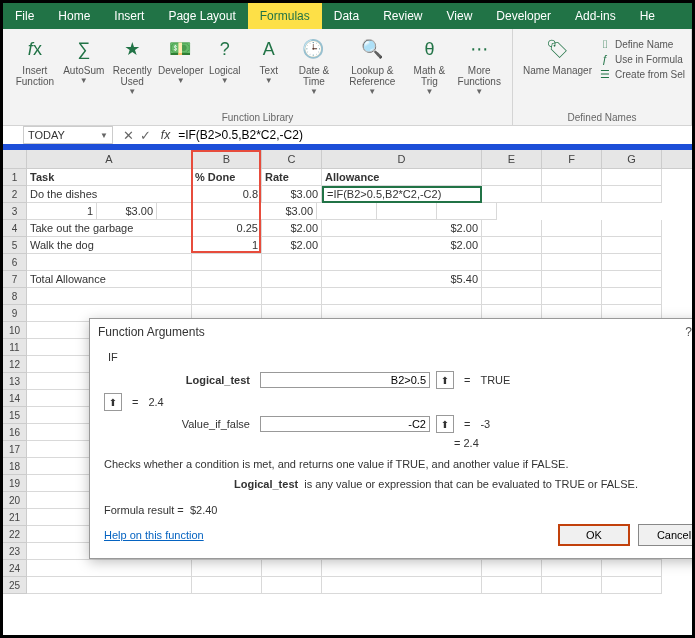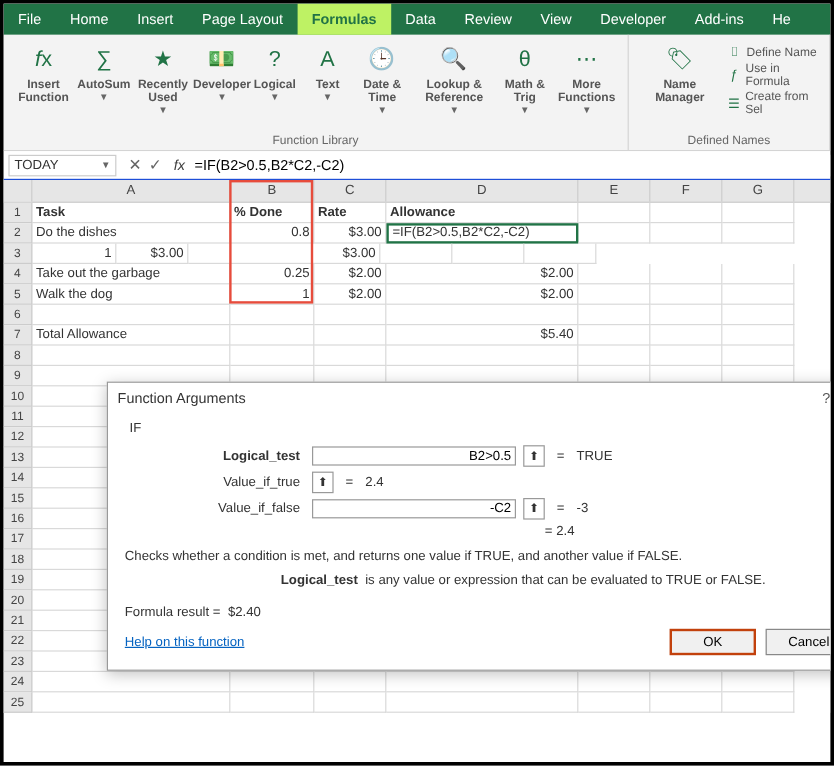--- a/index.html
+++ b/index.html
@@ -1,37 +1,37 @@
 <!DOCTYPE html>
 <html><head>
 <meta charset="utf-8">
 <style>
 * { box-sizing: border-box; margin: 0; padding: 0; font-family: 'Segoe UI', Tahoma, sans-serif; }
 body { background: #fff; font-size: 11px; color: #333; border: 3px solid #000; width: 695px; height: 638px; overflow: hidden; position: relative; }
 
 
 .tabs { display: flex; background: #217346; color: #fff; height: 26px; align-items: stretch; }
 .tab { padding: 5px 12px; font-size: 12px; cursor: pointer; display: flex; align-items: center; }
-.tab.active { background: #bef264; color: #217346; font-weight: bold; }
+.tab.active { background: #fde047; color: #217346; }
 
 
 .ribbon { background: #f3f3f3; border-bottom: 1px solid #d4d4d4; height: 97px; display: flex; }
 .rgroup { border-right: 1px solid #d4d4d4; padding: 4px 6px 0 6px; display: flex; flex-direction: column; justify-content: space-between; }
 .rgroup-items { display: flex; gap: 2px; align-items: flex-start; }
 .rbtn { display: flex; flex-direction: column; align-items: center; gap: 2px; padding: 2px 4px; min-width: 42px; cursor: pointer; font-size: 10px; color: #555; }
 .rbtn .ic { width: 28px; height: 28px; display: flex; align-items: center; justify-content: center; font-size: 18px; color: #217346; }
-.rbtn .lbl { text-align: center; line-height: 1.1; font-weight: bold; }
+.rbtn .lbl { text-align: center; line-height: 1.1; }
 .rbtn .dd { font-size: 8px; color: #666; margin-top: -2px; }
 .rgroup-label { text-align: center; font-size: 10px; color: #666; padding-bottom: 2px; }
 .defnames { display: flex; flex-direction: column; gap: 1px; font-size: 10px; color: #555; padding-top: 4px; }
 .defnames div { display: flex; align-items: center; gap: 3px; }
 .defnames .ic2 { width: 14px; height: 14px; display: inline-flex; align-items: center; justify-content: center; font-size: 11px; color: #217346; }
 
 
-.fbar { display: flex; align-items: center; height: 24px; border-bottom: 1px solid #1d4ed8; background: #fff; }
+.fbar { display: flex; align-items: center; height: 24px; border-bottom: 6px solid #1d4ed8; background: #fff; padding-left: 16px; }
 .namebox { width: 90px; border: 1px solid #ccc; margin: 0 4px; padding: 2px 4px; font-size: 11px; display: flex; align-items: center; justify-content: space-between; }
 .namebox .dd { font-size: 8px; color: #666; }
 .fbar-icons { display: flex; gap: 6px; padding: 0 6px; color: #666; }
 .fbar-icons span { cursor: pointer; font-size: 13px; }
 .fx { font-style: italic; font-size: 12px; color: #404040; padding: 0 4px; }
 .finput { flex: 1; border: none; padding: 2px 4px; font-size: 12px; outline: none; }
 
 
 .grid { position: relative; background: #fff; }
 .ghead { display: flex; background: #e6e6e6; border-bottom: 1px solid #ccc; }
@@ -468,21 +468,20 @@
     <div class="dlg-fn">IF</div>
     <div id="dlgargs">
         <div class="argrow">
           <div class="alabel b">Logical_test</div>
           <input value="B2&gt;0.5" style="">
           <div class="picker">⬆</div>
           <span class="eq">=</span>
           <span class="res">TRUE</span>
         </div>
         <div class="argrow">
-          <div class="alabel">Value_if_true</div>
           <div class="picker">⬆</div>
           <span class="eq">=</span>
           <span class="res">2.4</span>
         </div>
         <div class="argrow">
           <div class="alabel">Value_if_false</div>
           <input value="-C2" style="">
           <div class="picker">⬆</div>
           <span class="eq">=</span>
           <span class="res">-3</span>

